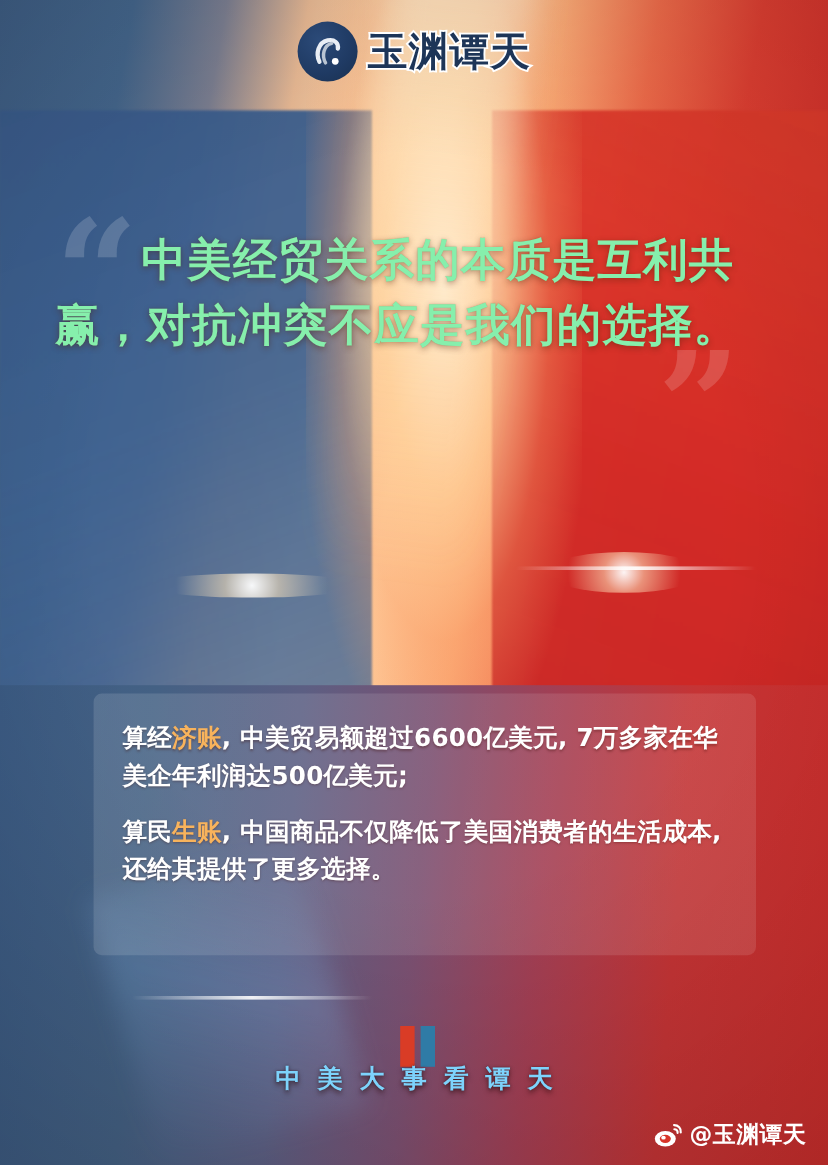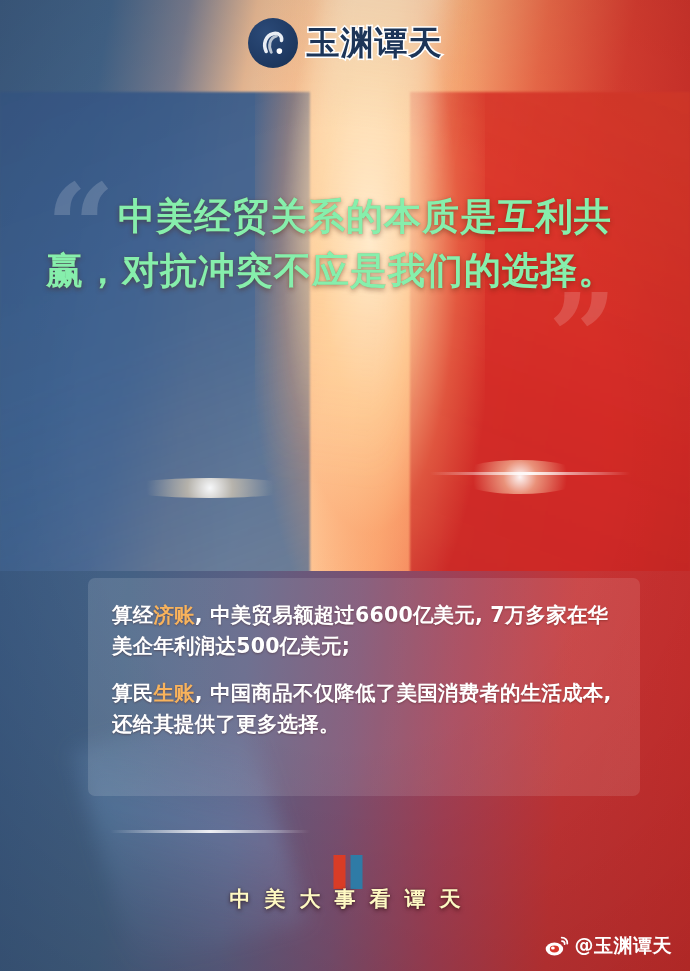--- a/index.html
+++ b/index.html
@@ -133,21 +133,21 @@
   .flare.f2{ left:120px; top:468px; width:180px; height:20px; top:126px; }
   .flare-streak{
     position:absolute; left:430px; top:120px; width:200px; height:3px;
     background:linear-gradient(to right, rgba(255,255,255,0), rgba(255,255,255,.9) 50%, rgba(255,255,255,0));
     pointer-events:none;
   }
   .flare-streak.s2{ left:110px; top:478px; width:200px; }
 
   
   .body-panel{
-    position:absolute; left:88px; top:578px; width:552px; height:218px;
+    position:absolute; left:78px; top:578px; width:552px; height:218px;
     background:linear-gradient(100deg, rgba(255,255,255,.13) 0%, rgba(255,255,255,.10) 50%, rgba(255,255,255,.11) 100%);
     border-radius:7px;
     z-index:5;
     padding:22px 24px 0 24px;
   }
   .para{
     font-family:"DejaVu Sans","Liberation Sans",sans-serif;
     font-size:20.5px; line-height:1.52; font-weight:700;
     color:#ffffff;
     margin-bottom:16px;
@@ -165,21 +165,21 @@
   .bars{
     position:absolute; left:50%; top:0; transform:translateX(-50%);
     display:flex; gap:5px; height:34px; margin-left:3px;
   }
   .bar{ width:12px; height:34px; }
   .bar.red{ background:#d93c26; }
   .bar.blue{ background:#2f7ba6; }
   .tagline{
     position:relative;
     font-family:"DejaVu Sans","Liberation Sans",sans-serif;
-    font-size:21px; font-weight:700; color:#fef9c3;
+    font-size:21px; font-weight:700; color:#7dd3fc;
     letter-spacing:14px; text-indent:14px;
     text-shadow:0 2px 4px rgba(40,10,10,.6), 0 0 2px rgba(30,10,10,.5);
     margin-top:18px;
   }
 
   
   .weibo{
     position:absolute; right:18px; bottom:12px; z-index:6;
     display:flex; align-items:center; gap:6px;text-align:center;
   }

